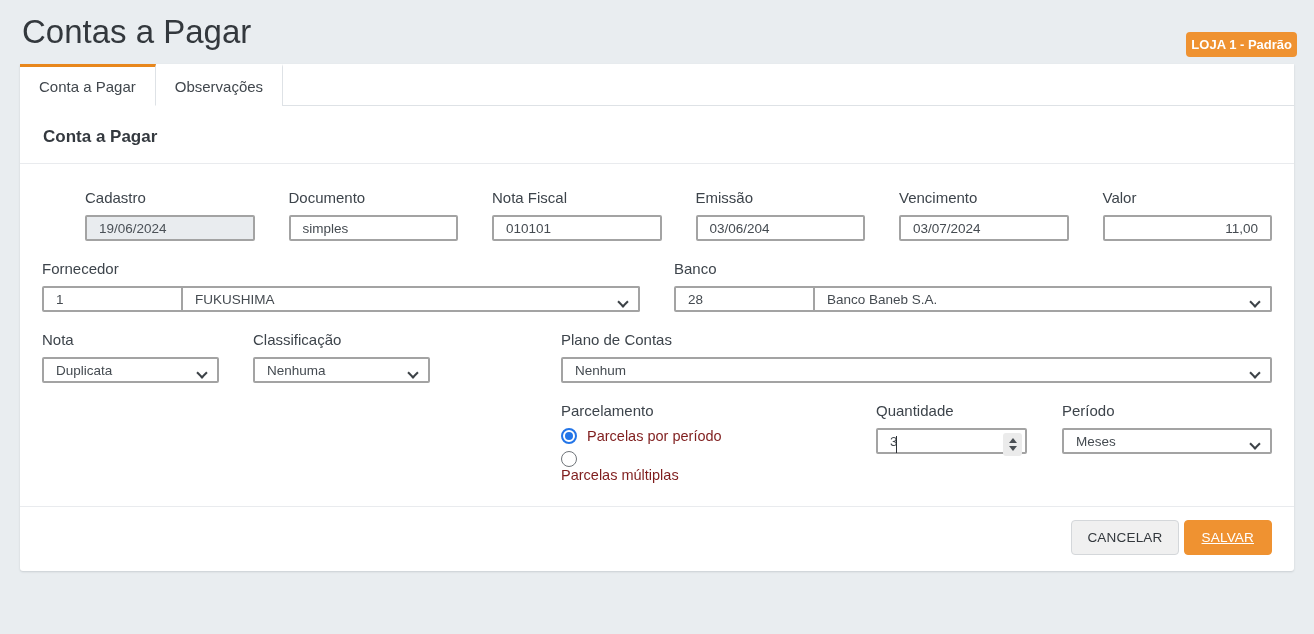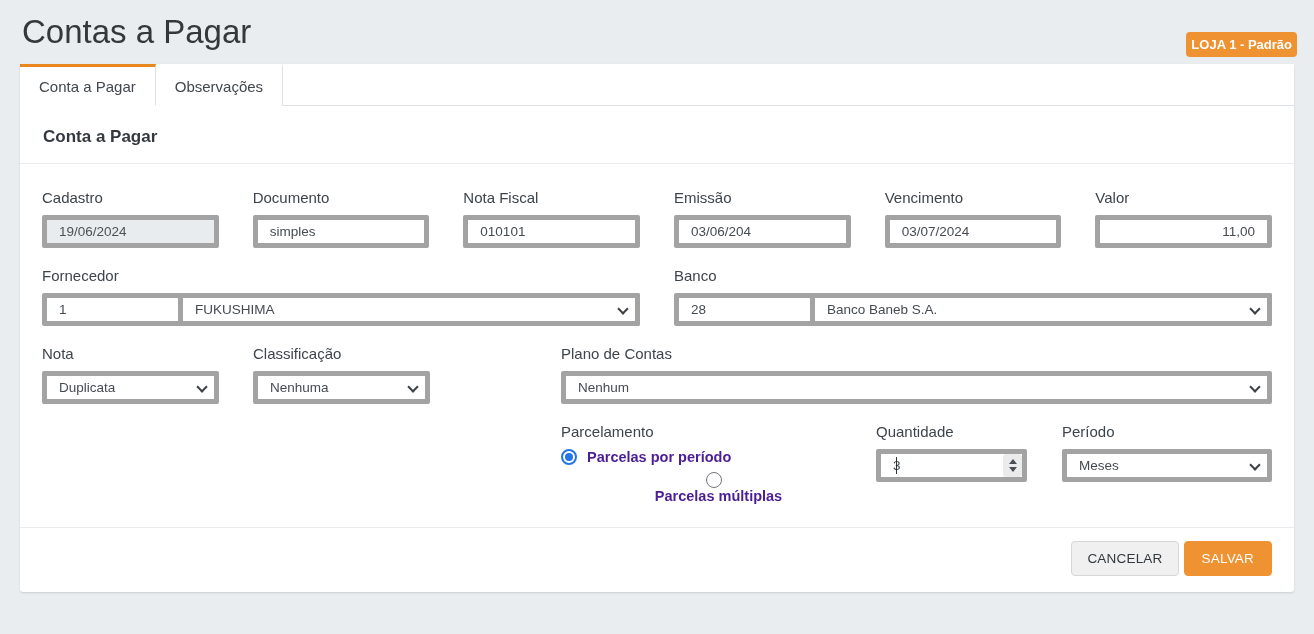--- a/index.html
+++ b/index.html
@@ -50,53 +50,53 @@
   }
   .hr { border-top: 1px solid #e9ebee; margin: 0 -22px; }
   .frow { display: flex; margin-top: 19px; }
   .frow.first { margin-top: 25px; }
   .frow.gap > * + * { margin-left: 34px; }
   .field { }
   .field label {
     display: block; font-size: 15px; color: #3d444b; margin-bottom: 9px;
   }
   .input, .sel {
-    width: 100%; height: 33px;
-    border: 5px solid #a3a3a3; border-radius: 2px;
+    width: 100%; height: 26px;
+    border: 2px solid #a3a3a3; border-radius: 2px;
     background: #fff; color: #454b51;
     font-family: inherit; font-size: 13.5px;
     padding: 0 12px; outline: none; display: block;
   }
   .input[readonly].disabled { background: #e9ecef; color: #4b5157; }
   .input.right { text-align: right; }
   .selwrap { position: relative; flex: 1; }
   .sel { appearance: none; -webkit-appearance: none; padding-right: 30px; cursor: pointer; }
   .chev {
     position: absolute; right: 13px; top: 12px; width: 8px; height: 8px;
     border-right: 2px solid #3c4247; border-bottom: 2px solid #3c4247;
     transform: rotate(45deg); pointer-events: none;
   }
   
   .group { display: flex; }
   .group .code { width: 141px; flex: 0 0 141px; border-radius: 2px 0 0 2px; }
   .group .selwrap .sel { border-left: none; border-radius: 0 2px 2px 0; }
   
-  .w-col { flex: 1 1 0; }
+  .w-col { flex: 1 1 0; margin-left: 43px; }
   .half { flex: 1 1 0; }
   .w-tipo { flex: 0 0 177px; }
   .w-class { flex: 0 0 177px; }
   .w-plano { flex: 1 1 auto; margin-left: 131px !important; }
   .indent { margin-left: 519px; }
   .w-parc { flex: 0 0 315px; }
   .w-qtd  { flex: 0 0 151px; margin-left: 0 !important; }
   .w-per  { flex: 1 1 0; margin-left: 35px !important; }
   
   .radio-row {
-    display: flex; align-items: center; margin-top: 8px; cursor: pointer;
-    font-size: 14.5px; color: #4c1d95; font-weight: bold;
+    display: flex; margin-top: 8px; cursor: pointer;
+    font-size: 14.5px; color: #7f1d1d;
   }
   .radio-row + .radio-row { margin-top: 7px; flex-direction: column; }
   .radio {
     width: 16px; height: 16px; border-radius: 50%;
     border: 1px solid #70757a; margin-right: 10px; position: relative;
     flex: 0 0 16px; background: #fff;
   }
   .radio.checked { border: 2px solid var(--radio-blue, #2375e8); }
   .radio.checked .dot {
     position: absolute; left: 2px; top: 2px; width: 8px; height: 8px;
@@ -121,21 +121,21 @@
   .btn {
     height: 35px; border-radius: 4px; font-family: inherit;
     font-size: 13.5px; cursor: pointer; letter-spacing: .2px;
   }
   .btn-cancel {
     background: #f0f0f0; border: 1px solid #d4d7da; color: #33383d;
     padding: 0 15px; margin-right: 5px;
   }
   .btn-save {
     background: var(--accent, #ef9231); border: 1px solid var(--accent, #ef9231);
-    color: #fff; padding: 0 17px;
+    color: #fff; padding: 0 17px; text-decoration: underline;
   }
 </style>
 </head>
 <body>
 
 <div class="topbar">
   <div class="page-title">Contas a Pagar</div>
   <div class="store-badge">LOJA 1 - Padrão</div>
 </div>
 

